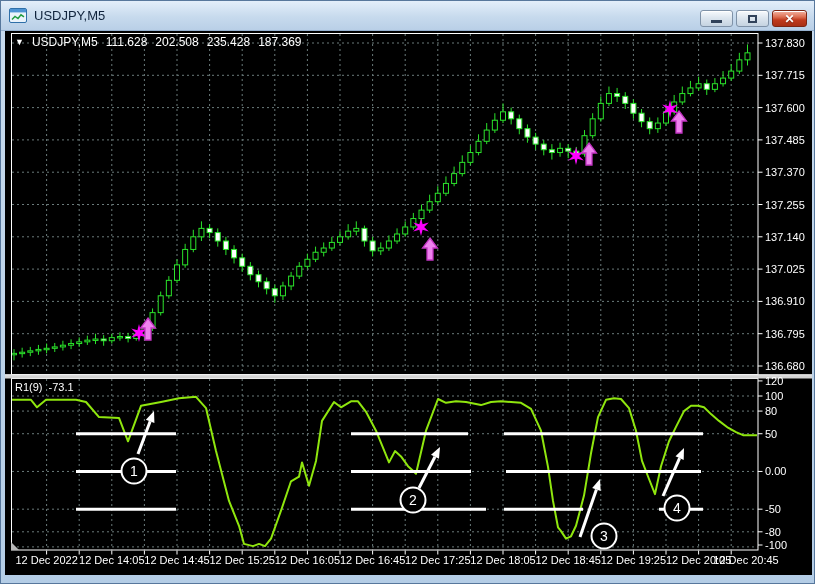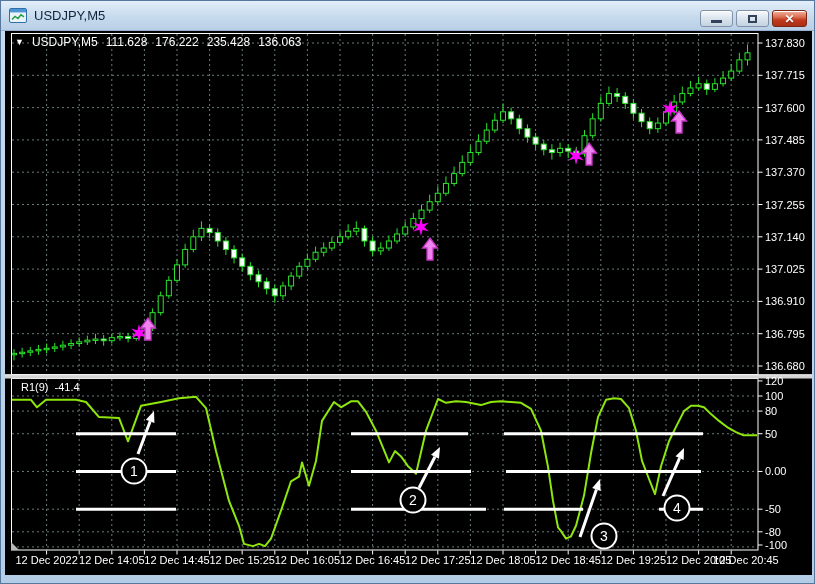--- a/index.html
+++ b/index.html
@@ -36,21 +36,21 @@
     color:#fff;font-size:12px;font-weight:bold;text-shadow:0 1px 1px #7c2513;
   }
   .client{position:absolute;left:4px;top:30px;width:807px;height:544px;background:#000;}
   #plot{position:absolute;left:0;top:0;}
   .chart-header{
     position:absolute;left:10px;top:4px;color:#fff;font-size:12px;
     display:flex;gap:8px;white-space:nowrap;
   }
   .chart-header .dd{font-size:9px;padding-top:2px;}
   .ind-label{
-    position:absolute;left:16px;top:350px;color:#fff;font-size:11px;
+    position:absolute;left:10px;top:350px;color:#fff;font-size:11px;
     display:flex;gap:6px;white-space:nowrap;
   }
   text{font-family:"Liberation Sans",sans-serif;}
 </style>
 </head>
 <body>
 
 <div class="window">
 
   <div class="titlebar">
@@ -464,23 +464,23 @@
           <text x="632.4" y="563" fill="#fff" font-size="11" text-anchor="middle">12 Dec 19:25</text>
           <text x="697.6" y="563" fill="#fff" font-size="11" text-anchor="middle">12 Dec 20:05</text>
           <text x="745" y="563" fill="#fff" font-size="11" text-anchor="middle">12 Dec 20:45</text>
         </g>
       </svg>
 
     <div class="chart-header">
       <span class="dd">▼</span>
       <span>USDJPY,M5</span>
       <span>111.628</span>
-      <span>176.222</span>
+      <span>202.508</span>
       <span>235.428</span>
-      <span>136.063</span>
+      <span>187.369</span>
     </div>
 
     <div class="ind-label">
       <span>R1(9)</span>
-      <span>-41.4</span>
+      <span>-73.1</span>
     </div>
   </div>
 </div>
 
 </body></html>

